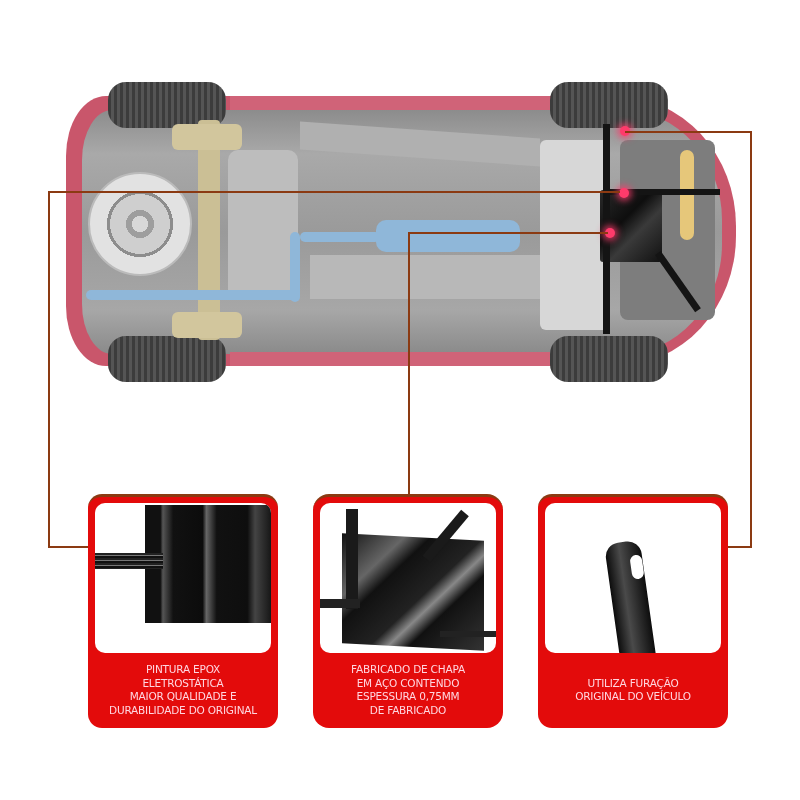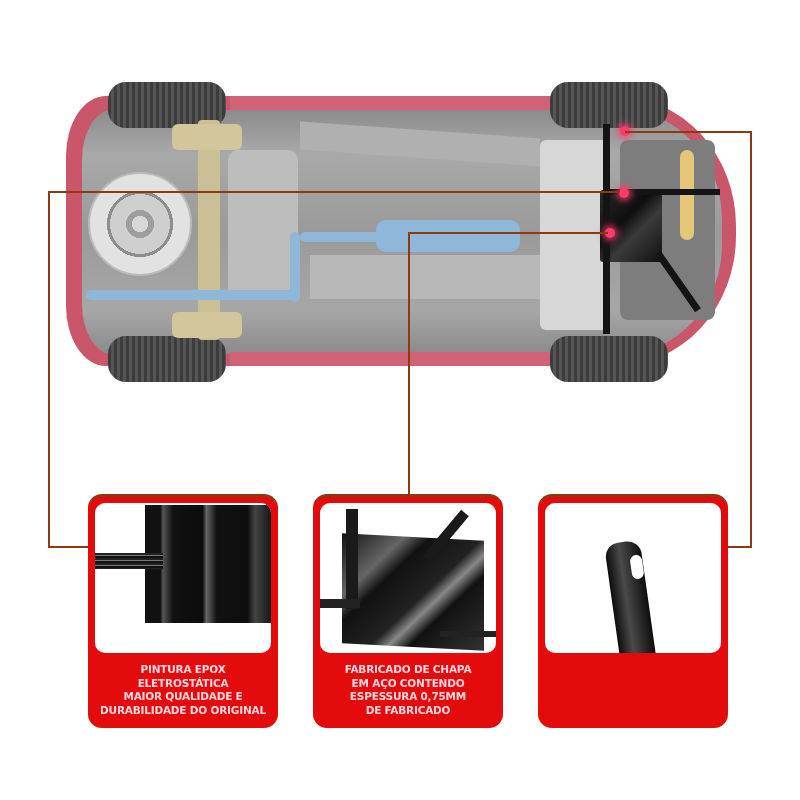--- a/index.html
+++ b/index.html
@@ -61,30 +61,30 @@
   
   .line { position: absolute; background: #8b3a12; }
 
   
   .card {
     position: absolute; top: 494px; width: 190px; height: 234px;
     border-radius: 14px; background: #e30b0b; overflow: hidden;
     border-top: 3px solid #8b3a12;
   }
   .card-1 { left: 88px; }
-  .card-2 { left: 313px; }
+  .card-2 { left: 313px; border-radius: 16px; }
   .card-3 { left: 538px; }
   .card-photo {
     position: absolute; left: 7px; top: 6px; width: 176px; height: 150px;
     background: #ffffff; border-radius: 10px; overflow: hidden;
   }
   .card-caption {
     position: absolute; left: 0; top: 158px; width: 190px; height: 70px;
     display: flex; flex-direction: column; justify-content: center; align-items: center;
-    color: #ffd6e0; font-family: "DejaVu Sans", sans-serif; font-weight: bold;
+    color: #ffd6e0; font-family: "DejaVu Sans", sans-serif; font-weight: normal;
     font-size: 10.5px; line-height: 13.5px; text-align: center; letter-spacing: -0.2px;
   }
 
   
   .p1-plate { position: absolute; left: 50px; top: 2px; width: 128px; height: 118px;
     background: linear-gradient(90deg,#111 0 12%,#555 14%,#111 22%,#0c0c0c 45%,#666 48%,#111 56%,#0e0e0e 80%,#444 86%,#111); }
   .p1-bar { position: absolute; left: 0; top: 50px; width: 68px; height: 16px;
     background: repeating-linear-gradient(180deg,#222 0 2px,#777 2px 3px,#111 3px 5px); }
 
   
@@ -181,15 +181,19 @@
       <span>ESPESSURA 0,75MM</span>
       <span>DE FABRICADO</span>
     </div>
   </div>
 
   <div class="card card-3">
     <div class="card-photo">
       <div class="p3-arm"></div>
       <div class="p3-hole"></div>
     </div>
+    <div class="card-caption">
+      <span>UTILIZA FURAÇÃO</span>
+      <span>ORIGINAL DO VEÍCULO</span>
+    </div>
   </div>
 
 </div>
 
 </body></html>

